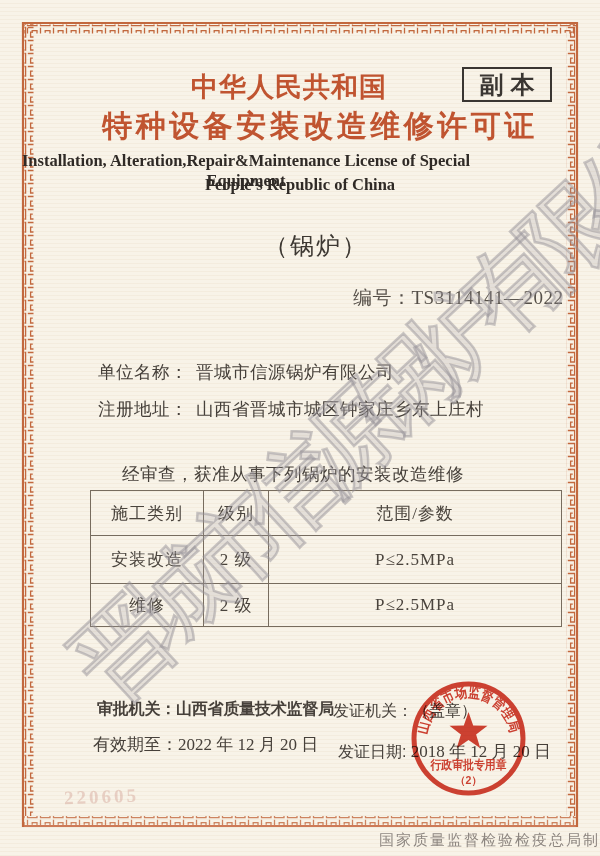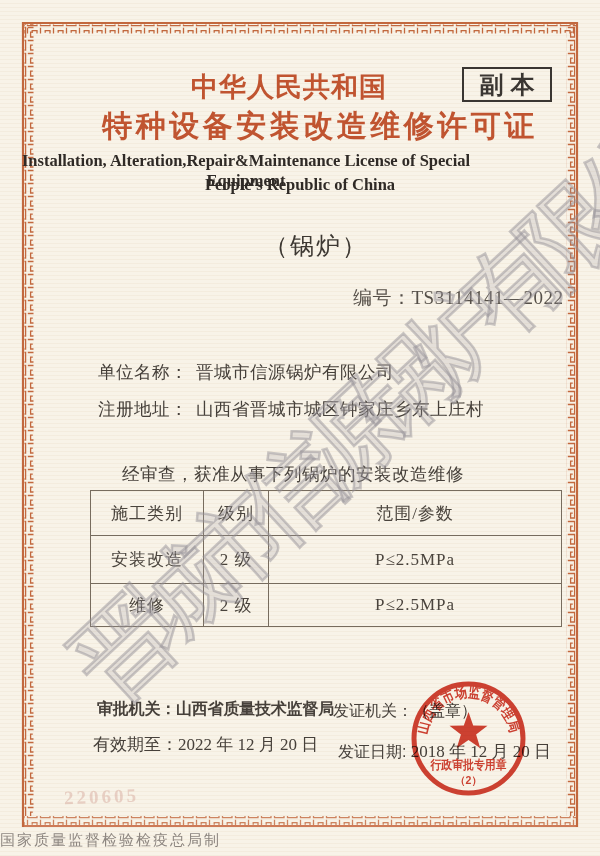--- a/index.html
+++ b/index.html
@@ -41,21 +41,21 @@
   .trow.hd{height:44px;border-bottom:1px solid #776c5e;}
   .trow.r1{height:47px;border-bottom:1px solid #776c5e;}
   .trow.r2{height:42px;}
   .scope{letter-spacing:1.5px;}
   
   .f1l{left:97px;top:699px;font-size:16px;color:#46403a;letter-spacing:-0.2px;font-weight:bold;}
   .f1r{left:333px;top:701px;font-size:16px;color:#46403a;}
   .f2l{left:93px;top:733px;font-size:17px;color:#46403a;}
   .f2r{left:338px;top:740px;font-size:17px;color:#46403a;}
   .f2r .lbl{font-weight:normal;font-family:"Liberation Sans","DejaVu Sans",sans-serif;font-size:16px;}
-  .bottom-note{top:831px;left:0;width:600px;text-align:left;font-size:15px;color:#8d8680;letter-spacing:2px;}
+  .bottom-note{top:831px;left:0;width:600px;text-align:right;font-size:15px;color:#8d8680;letter-spacing:2px;}
   .faint-serial{left:64px;top:786px;font-size:19px;font-weight:bold;letter-spacing:3px;
                 color:rgba(206,150,138,.38);transform:rotate(-2deg);}
   .seal{left:396px;top:666px;z-index:3;mix-blend-mode:multiply;opacity:.93;}
   .seal text{font-family:"Liberation Sans","DejaVu Sans",sans-serif;font-weight:bold;}
 </style>
 </head>
 <body>
 
 <div class="page">
 

